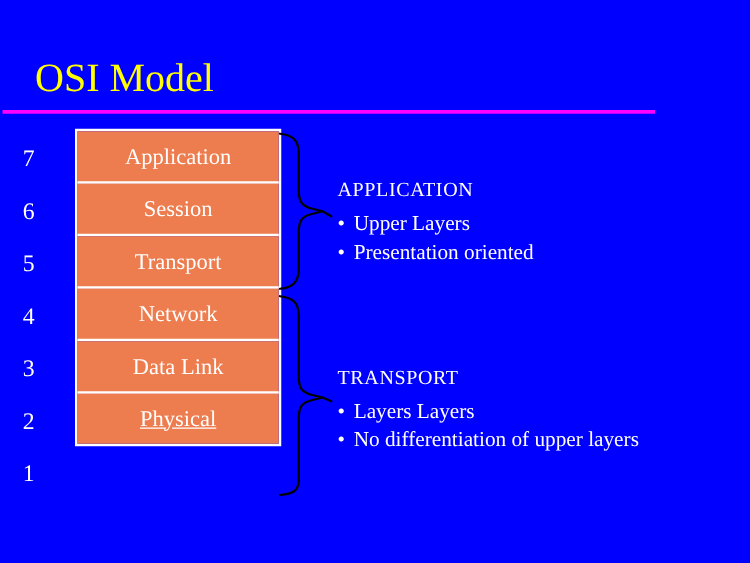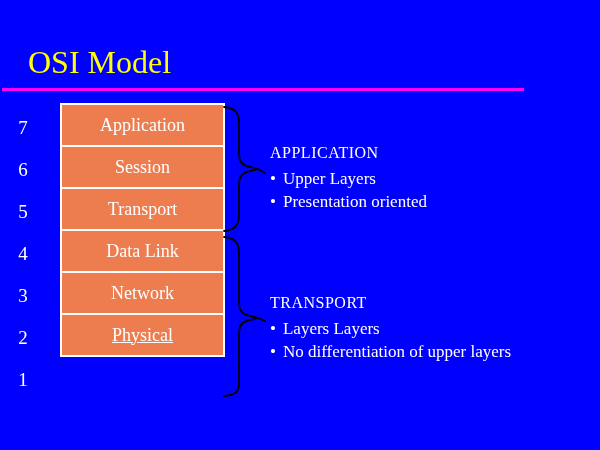--- a/index.html
+++ b/index.html
@@ -55,22 +55,22 @@
   <span class="num num-5">5</span>
   <span class="num num-4">4</span>
   <span class="num num-3">3</span>
   <span class="num num-2">2</span>
   <span class="num num-1">1</span>
 
   <div class="stack">
     <div class="layer">Application</div>
     <div class="layer">Session</div>
     <div class="layer">Transport</div>
+    <div class="layer">Network</div>
     <div class="layer">Data Link</div>
-    <div class="layer">Network</div>
     <div class="layer">Physical</div>
   </div>
 
   <svg class="braces" width="56" height="304" viewBox="0 0 56 304">
     <path d="M4 9 C14 10 19 14 19 25 L19 54 C19 63 21 67 30 69 L38 71 L30 73 C21 75 19 79 19 88 L19 117 C19 128 14 132 4 133 M38 71 L45 75"></path>
     <path d="M4 139 C14 140 19 144 19 155 L19 203 C19 212 21 216 30 218 L38 220 L30 222 C21 224 19 228 19 237 L19 286 C19 295 14 297 4 298 M38 220 L45 223"></path>
   </svg>
 
   <div class="annotation ann-1">
     <div class="ann-heading">APPLICATION</div>

